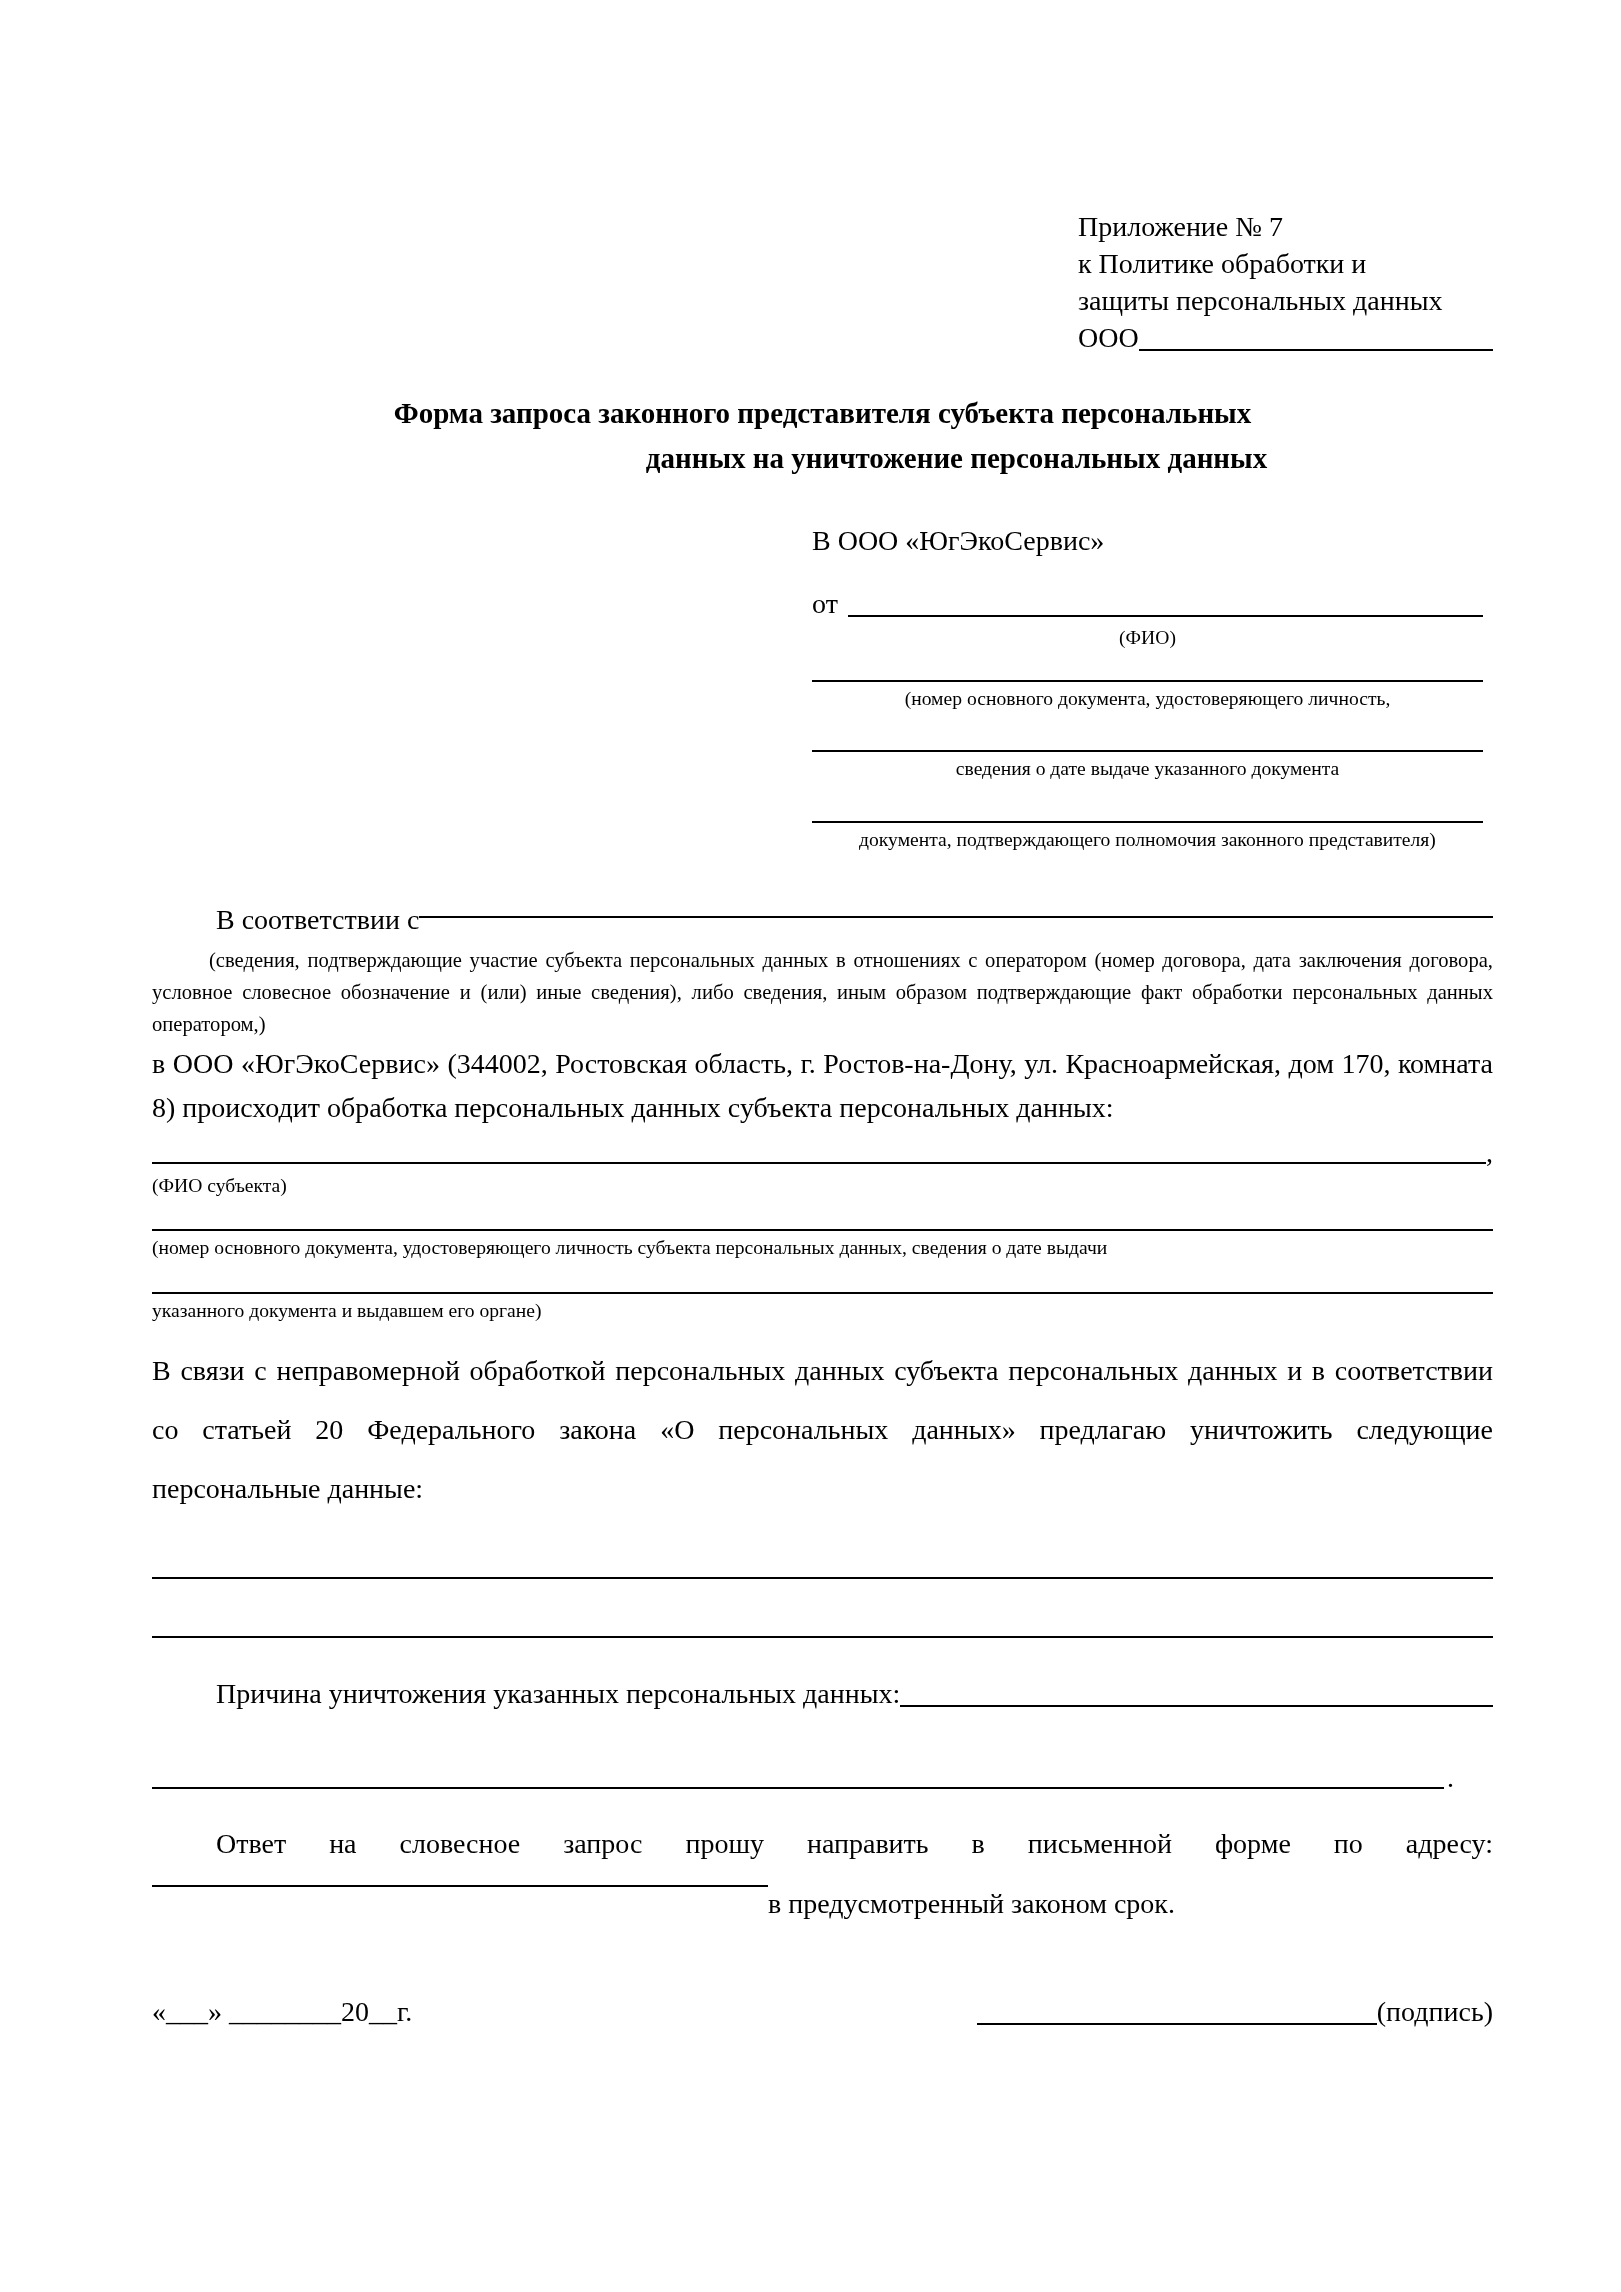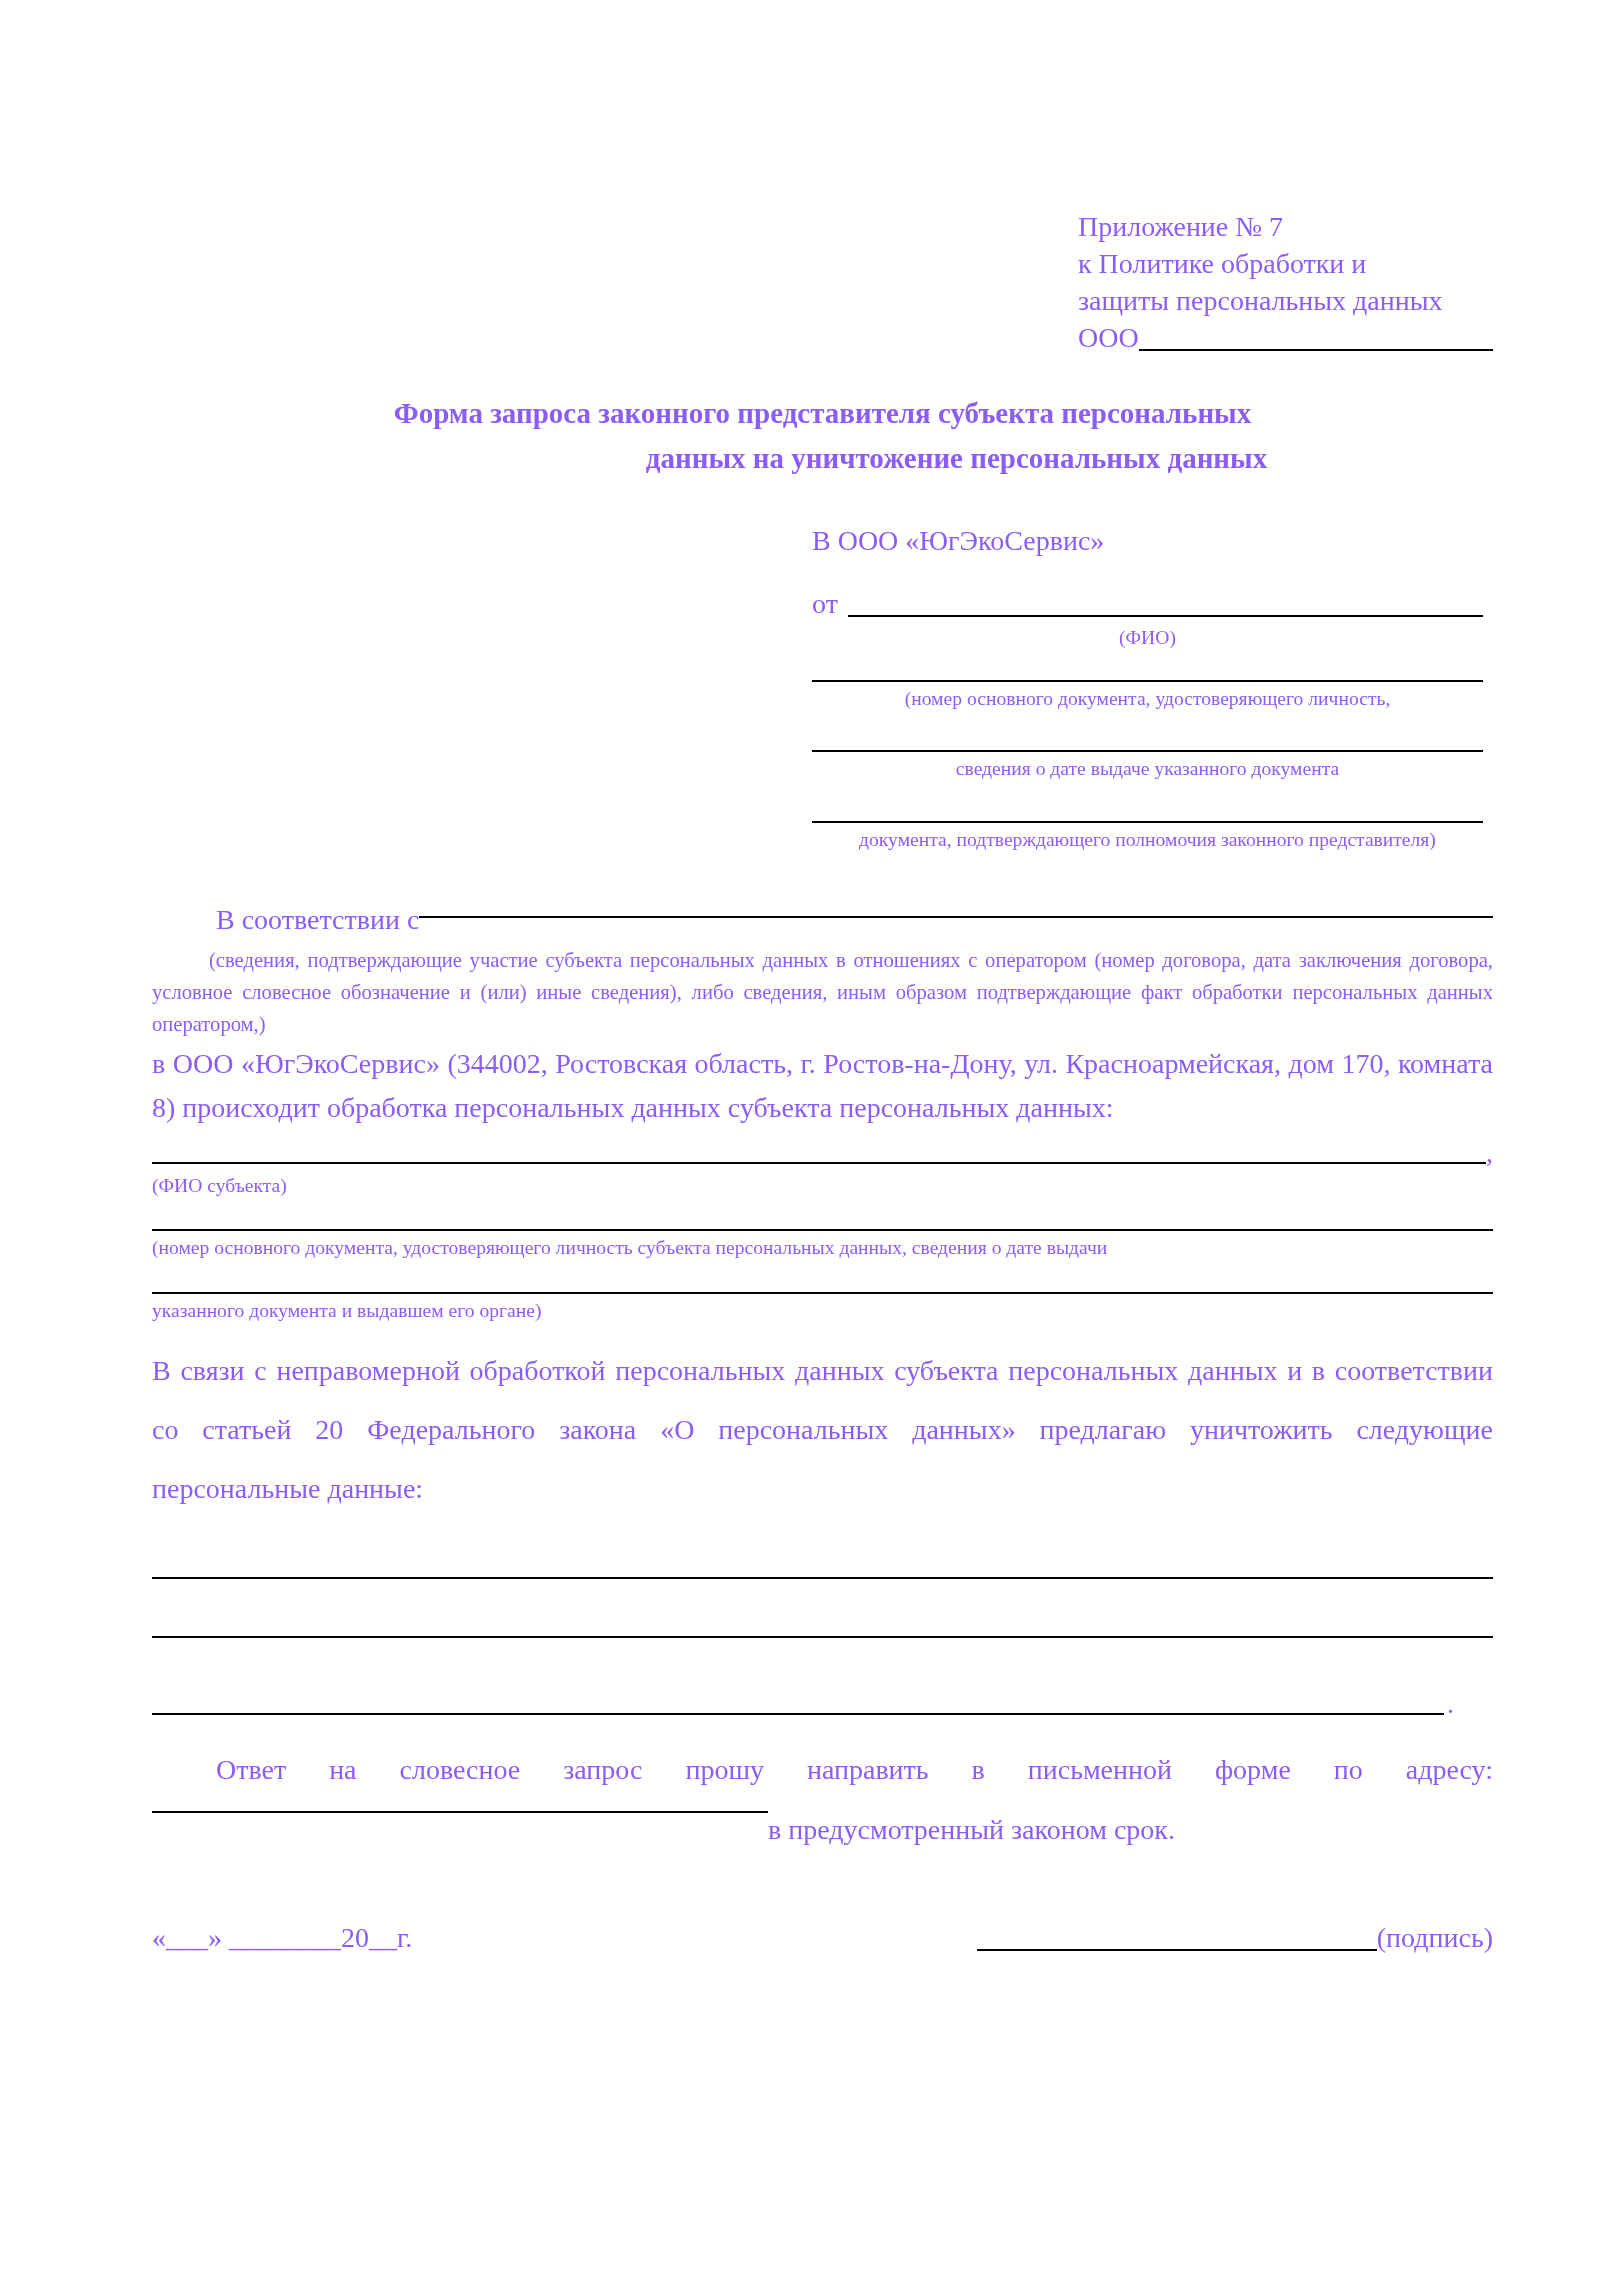--- a/index.html
+++ b/index.html
@@ -1,19 +1,19 @@
 <!DOCTYPE html>
 <html><head>
 <meta charset="utf-8">
 <style>
   html,body { margin:0; padding:0; background:#ffffff; }
   .page {
     position:relative;
     width:1621px; height:2178px;
-    background:#ffffff; color:#8b5cf6;
+    background:#ffffff; color:#000000;
     font-family:"Liberation Serif","DejaVu Serif",serif;
     overflow:hidden;
   }
   .content { position:absolute; left:152px; top:0; width:1341px; }
 
   
   .header-block { margin-left:926px; padding-top:208px; font-size:28px; line-height:37px; width:415px; }
   .company-row { display:flex; align-items:flex-end; }
 
   
@@ -119,20 +119,25 @@
     <div class="wide-caption">(номер основного документа, удостоверяющего личность субъекта персональных данных, сведения о дате выдачи</div>
 
     <div class="rule mid-rule"></div>
     <div class="wide-caption">указанного документа и выдавшем его органе)</div>
 
     <div class="demand-par">В связи с неправомерной обработкой персональных данных субъекта персональных данных и в соответствии со статьей 20 Федерального закона «О персональных данных» предлагаю уничтожить следующие персональные данные:</div>
 
     <div class="rule blank-rule-1"></div>
     <div class="rule blank-rule-2"></div>
 
+    <div class="reason-row">
+      <span class="indent"></span>
+      <span class="nowrap">Причина уничтожения указанных персональных данных:</span>
+      <span class="flexline"></span>
+    </div>
     <div class="period-row">
       <span class="flexline"></span>
       <span class="period">.</span>
     </div>
 
     <div class="answer-par">Ответ на словесное запрос прошу направить в письменной форме по адресу:</div>
     <div class="answer-tail-row">
       <span class="tail-line"></span>
       <span>в предусмотренный законом срок.</span>
     </div>

